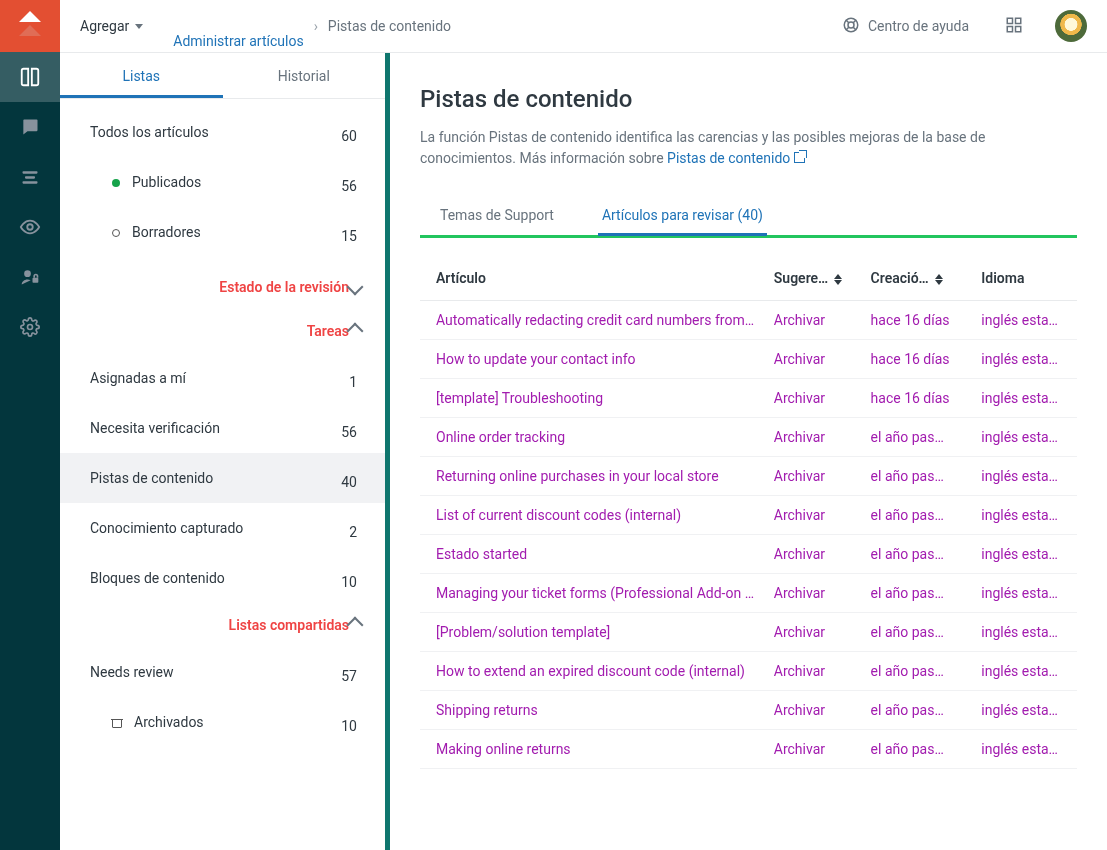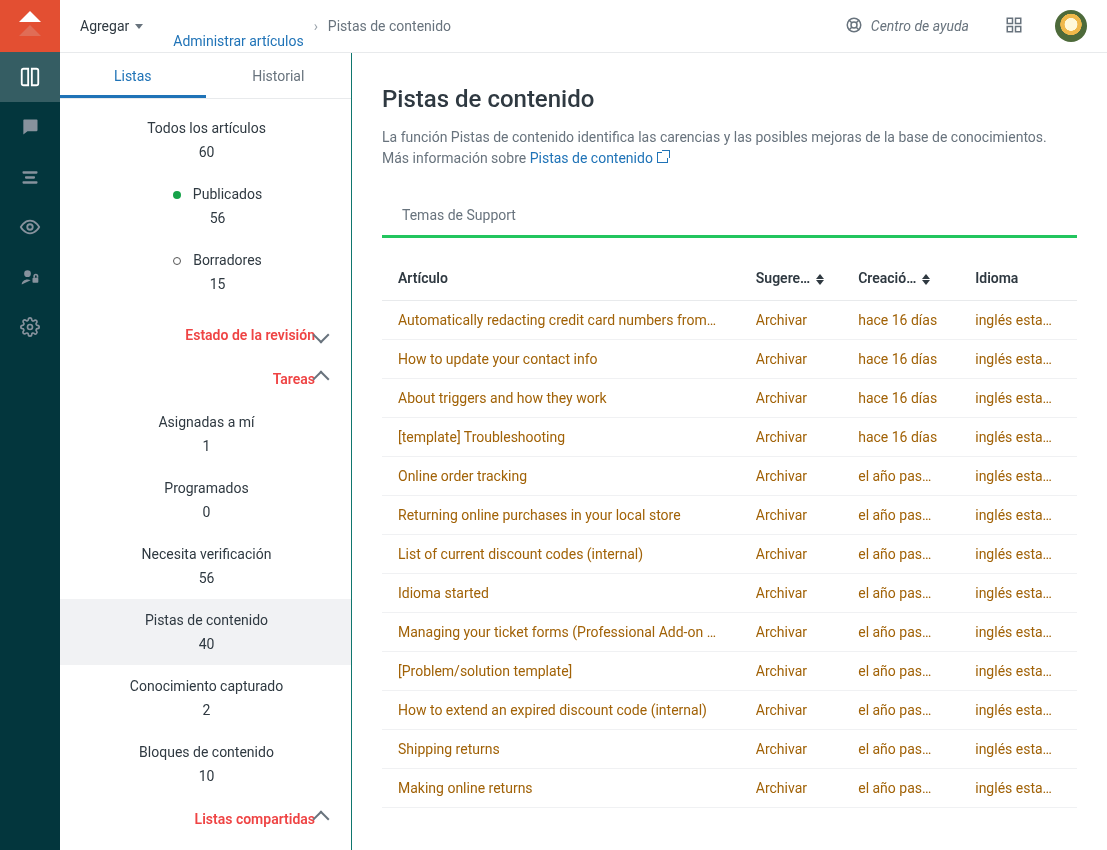--- a/index.html
+++ b/index.html
@@ -84,34 +84,34 @@
     display: flex;
     align-items: center;
     gap: 6px;
     cursor: pointer;
   }
   .topbar .crumb { display: flex; align-items: center; gap: 10px; margin-left: 12px;}
   .topbar .crumb a { color: #1f73b7; text-decoration: none; cursor:pointer;margin-top:30px;}
   .topbar .crumb .sep { color: #9aa3ab; }
   .topbar .crumb .cur { color: #68737d; }
   .topbar .spacer { flex: 1; }
-  .topbar .help { display: flex; align-items: center; gap: 8px; color: #68737d; cursor:pointer;font-style:italic;}
+  .topbar .help { display: flex; align-items: center; gap: 8px; color: #68737d; cursor:pointer;}
   .topbar .grid-icon { cursor:pointer; color:#68737d; margin-left: 18px;}
   .topbar .avatar {
     width: 32px; height: 32px; border-radius: 50%;
     background: radial-gradient(circle at 50% 45%, #fff8d8 0 26%, #efb84a 28% 44%, #4d6a3a 46% 100%);
     margin-left: 14px;
     cursor: pointer;
   }
 
   
   .body { flex:1; display:flex; min-height:0;}
   .side {
-    width: 292px;
-    border-right: 1px solid #0f766e;
+    width: 330px;
+    border-right: 5px solid #0f766e;
     padding: 0 0 20px 0;
     overflow-y: auto;
     flex-shrink: 0;
   }
   .side-tabs {
     display: flex;
     height: 46px;
     border-bottom: 1px solid #e8eaec;
   }
   .side-tab {
@@ -123,21 +123,20 @@
     padding-top:3px;
   }
   .side-tab.active { color:#1f73b7; border-bottom-color:#1f73b7; }
   .list-block { padding: 8px 0; }
   .list-row {
     display:flex;align-items:center;justify-content:space-between;
     padding: 13px 28px 13px 30px;
     cursor:pointer;
     font-size: 14px;
     color:#2f3941;
-    flex-direction:column;
   }
   .list-row.sub { padding-left: 52px; }
   .list-row.selected { background:#f1f2f4; }
   .list-row .count { color:#2f3941;margin-top:8px; }
   .section-header {
     display:flex;align-items:center;justify-content:flex-end;
     padding: 14px 24px 14px 30px;
     font-weight: 600;
     color:#ef4444;
     cursor:pointer;
@@ -196,21 +195,21 @@
     white-space:nowrap;overflow:hidden;text-overflow:ellipsis;
   }
   th .sort {
     display:inline-flex;flex-direction:column;margin-left:6px;vertical-align:middle;gap:1px;
   }
   th .sort .t{width:0;height:0;border-left:4px solid transparent;border-right:4px solid transparent;border-bottom:5px solid #2f3941;}
   th .sort .b{width:0;height:0;border-left:4px solid transparent;border-right:4px solid transparent;border-top:5px solid #2f3941;}
   td {
     padding: 11px 8px;
     border-bottom:1px solid #f0f1f3;
-    color:#a16207;
+    color:#a21caf;
     white-space:nowrap;overflow:hidden;text-overflow:ellipsis;
   }
   .col-art { width: 50%; padding-left:16px;}
   .col-sug { width: 14%; }
   .col-cre { width: 16%; }
   .col-idi { width: 15%; }
   th.col-art, td.col-art { padding-left:16px;}
 
 </style>
 </head>
@@ -340,24 +339,20 @@
 
       <div class="section-header">
         <span>Tareas</span>
         <span class="chev up"></span>
       </div>
       <div class="list-row">
         <span>Asignadas a mí</span>
         <span class="count">1</span>
       </div>
       <div class="list-row">
-        <span>Programados</span>
-        <span class="count">0</span>
-      </div>
-      <div class="list-row">
         <span>Necesita verificación</span>
         <span class="count">56</span>
       </div>
       <div class="list-row selected">
         <span>Pistas de contenido</span>
         <span class="count">40</span>
       </div>
       <div class="list-row">
         <span>Conocimiento capturado</span>
         <span class="count">2</span>
@@ -382,20 +377,21 @@
     </div>
 
     <div class="content">
       <h1>Pistas de contenido</h1>
       <p class="desc">
         <span>La función Pistas de contenido identifica las carencias y las posibles mejoras de la base de conocimientos. Más información sobre </span><a><span>Pistas de contenido</span><span class="ext-icon"></span></a>
       </p>
 
       <div class="ctabs">
         <div class="ctab"><span>Temas de Support</span></div>
+        <div class="ctab active"><span>Artículos para revisar (40)</span></div>
       </div>
 
       <table>
         <thead>
           <tr>
             <th class="col-art"><span>Artículo</span></th>
             <th class="col-sug"><span>Sugere…</span><span class="sort">
                   <span class="t"></span>
                   <span class="b"></span>
                 </span></th>
@@ -413,51 +409,45 @@
               <td class="col-cre">hace 16 días</td>
               <td class="col-idi">inglés esta…</td>
             </tr>
             <tr>
               <td class="col-art">How to update your contact info</td>
               <td class="col-sug">Archivar</td>
               <td class="col-cre">hace 16 días</td>
               <td class="col-idi">inglés esta…</td>
             </tr>
             <tr>
-              <td class="col-art">About triggers and how they work</td>
+              <td class="col-art">[template] Troubleshooting</td>
               <td class="col-sug">Archivar</td>
               <td class="col-cre">hace 16 días</td>
               <td class="col-idi">inglés esta…</td>
             </tr>
             <tr>
-              <td class="col-art">[template] Troubleshooting</td>
-              <td class="col-sug">Archivar</td>
-              <td class="col-cre">hace 16 días</td>
-              <td class="col-idi">inglés esta…</td>
-            </tr>
-            <tr>
               <td class="col-art">Online order tracking</td>
               <td class="col-sug">Archivar</td>
               <td class="col-cre">el año pas…</td>
               <td class="col-idi">inglés esta…</td>
             </tr>
             <tr>
               <td class="col-art">Returning online purchases in your local store</td>
               <td class="col-sug">Archivar</td>
               <td class="col-cre">el año pas…</td>
               <td class="col-idi">inglés esta…</td>
             </tr>
             <tr>
               <td class="col-art">List of current discount codes (internal)</td>
               <td class="col-sug">Archivar</td>
               <td class="col-cre">el año pas…</td>
               <td class="col-idi">inglés esta…</td>
             </tr>
             <tr>
-              <td class="col-art">Idioma started</td>
+              <td class="col-art">Estado started</td>
               <td class="col-sug">Archivar</td>
               <td class="col-cre">el año pas…</td>
               <td class="col-idi">inglés esta…</td>
             </tr>
             <tr>
               <td class="col-art">Managing your ticket forms (Professional Add-on …</td>
               <td class="col-sug">Archivar</td>
               <td class="col-cre">el año pas…</td>
               <td class="col-idi">inglés esta…</td>
             </tr>

